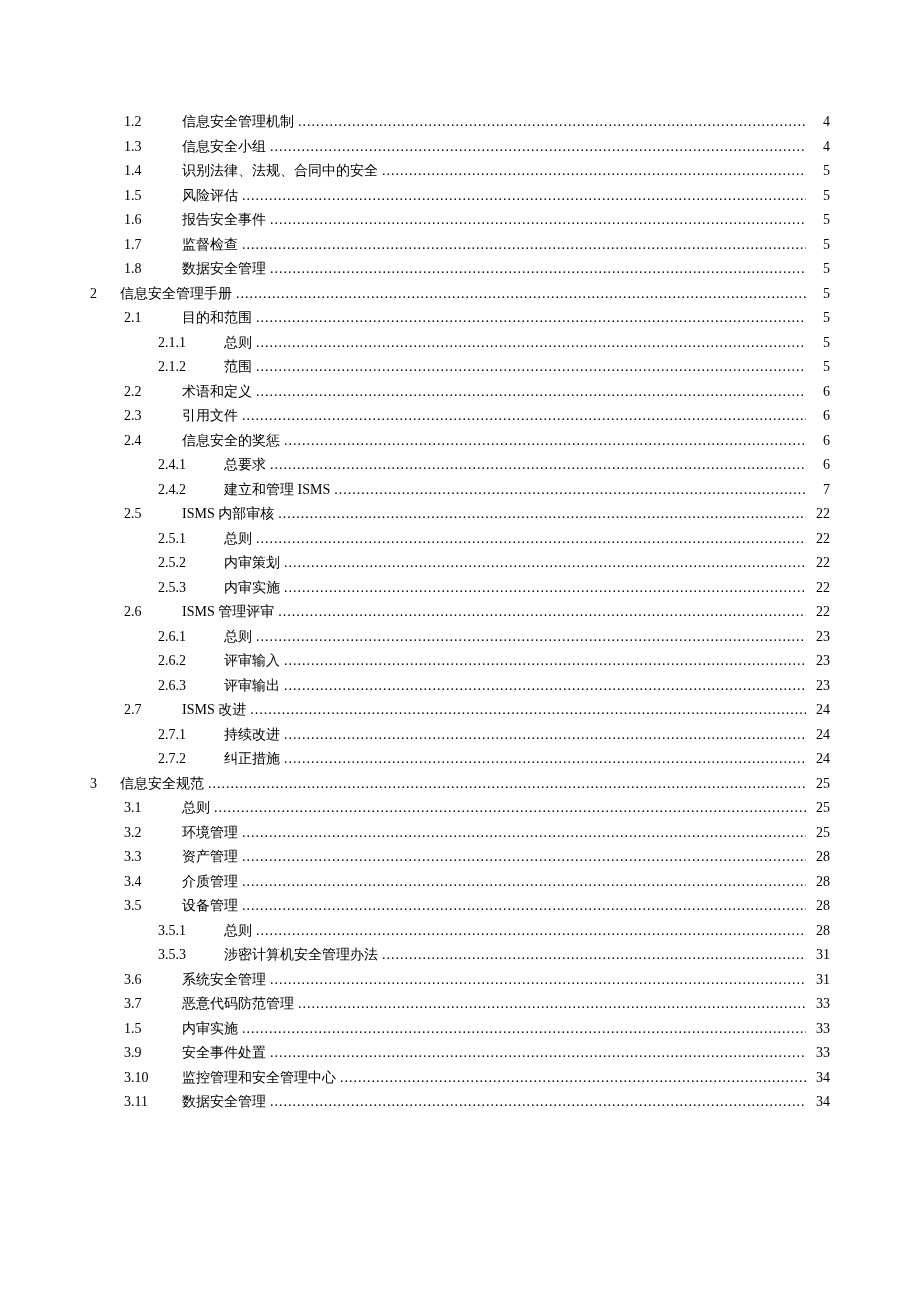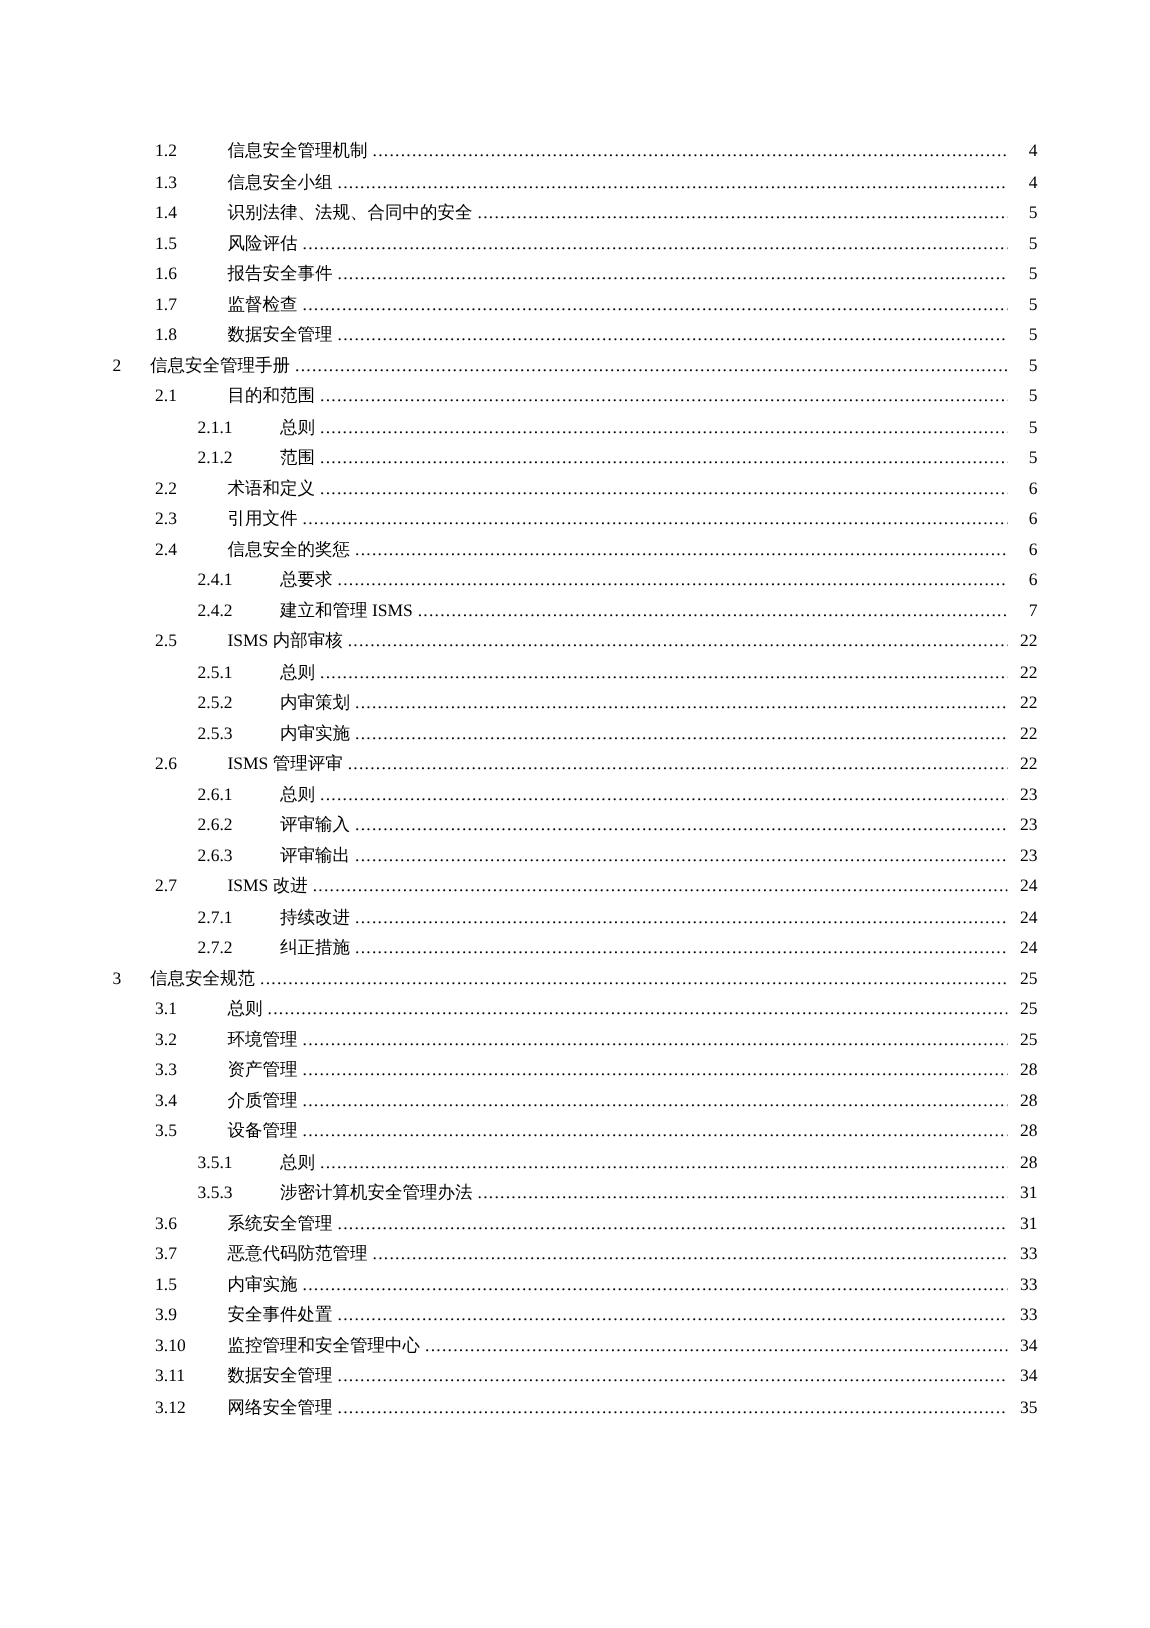--- a/index.html
+++ b/index.html
@@ -288,19 +288,13 @@
       <span class="title">监控管理和安全管理中心</span>
       <span class="dots"></span>
       <span class="page">34</span>
     </div>
     <div class="toc-line l1">
       <span class="num n1">3.11</span>
       <span class="title">数据安全管理</span>
       <span class="dots"></span>
       <span class="page">34</span>
     </div>
-    <div class="toc-line l1">
-      <span class="num n1">3.12</span>
-      <span class="title">网络安全管理</span>
-      <span class="dots"></span>
-      <span class="page">35</span>
-    </div>
   </div>
 
 </body></html>

